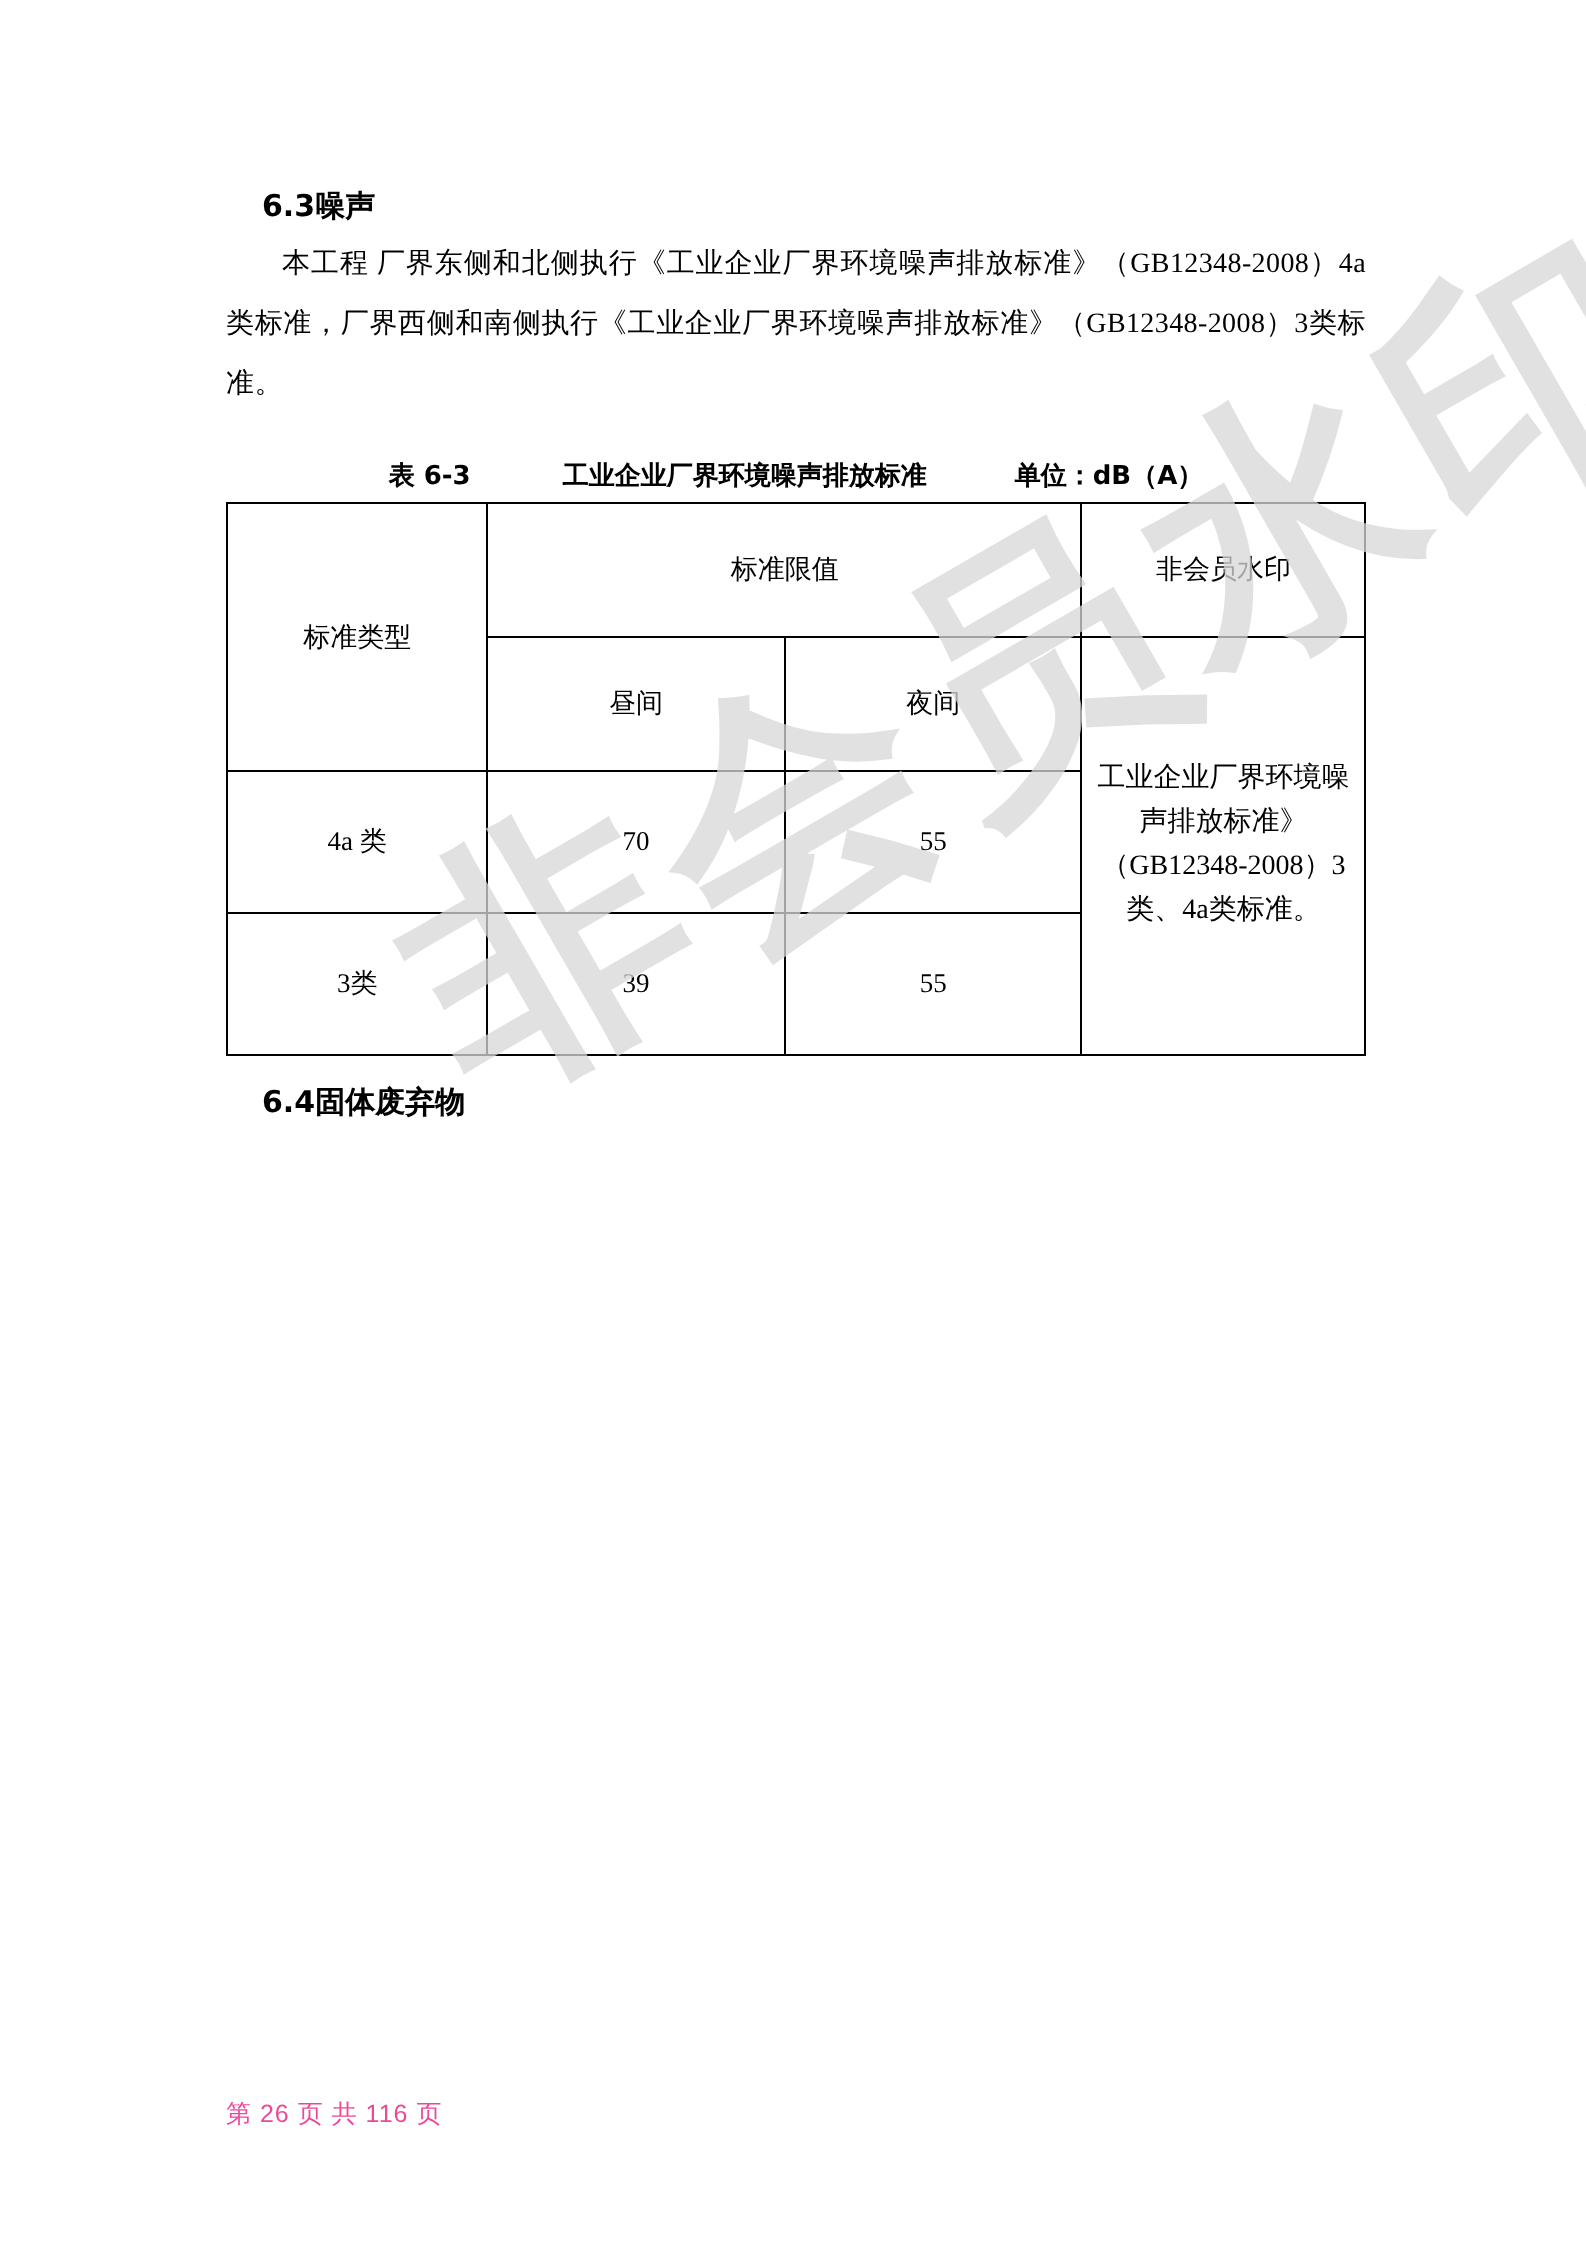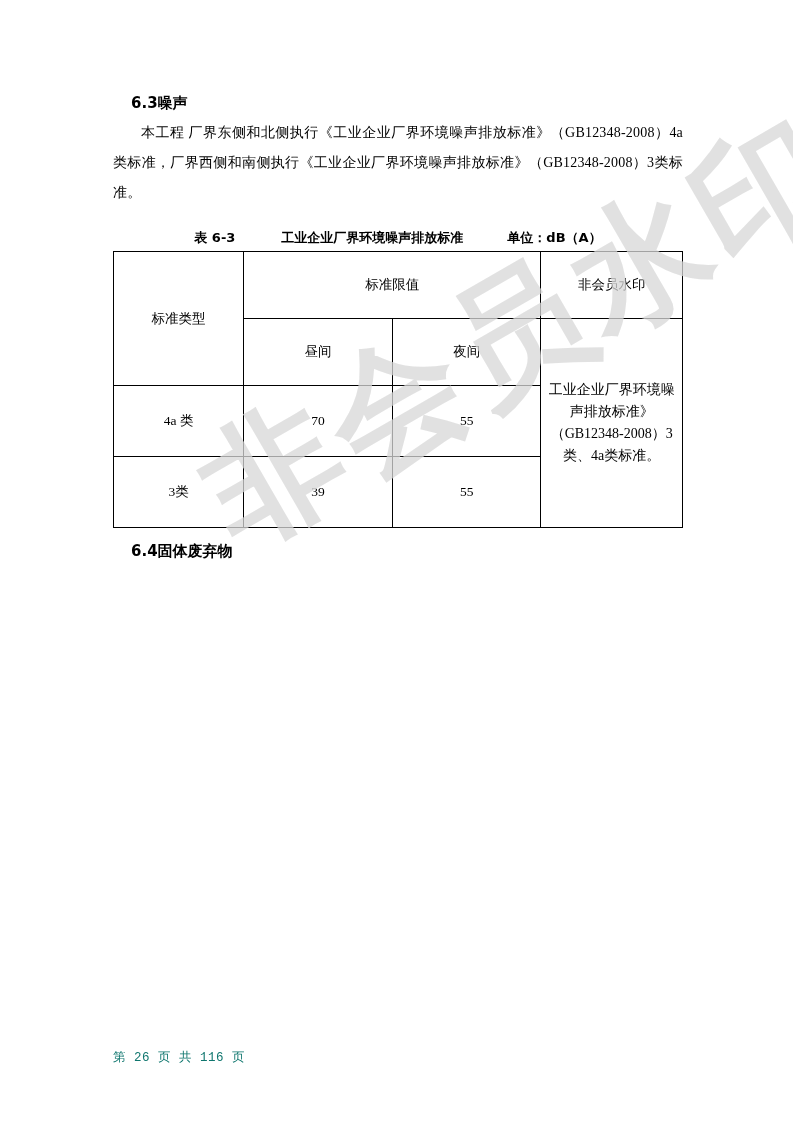--- a/index.html
+++ b/index.html
@@ -77,24 +77,24 @@
     text-align: left;
     padding: 2px 6px;
   }
   .row-h td { height: 30px; }
   .row-d td { height: 34px; }
 
   .footer {
     position: absolute;
     left: 113px;
     bottom: 56px;
-    font-family: Liberation Mono, monospace;
+    font-family: Liberation Sans, sans-serif;
     font-size: 12.5px;
     letter-spacing: 0.5px;
-    color: #0f766e;
+    color: #ec4899;
   }
   .watermark {
     position: absolute;
     left: 0;
     top: 0;
     width: 793px;
     height: 1122px;
     pointer-events: none;
     z-index: 5;
   }

